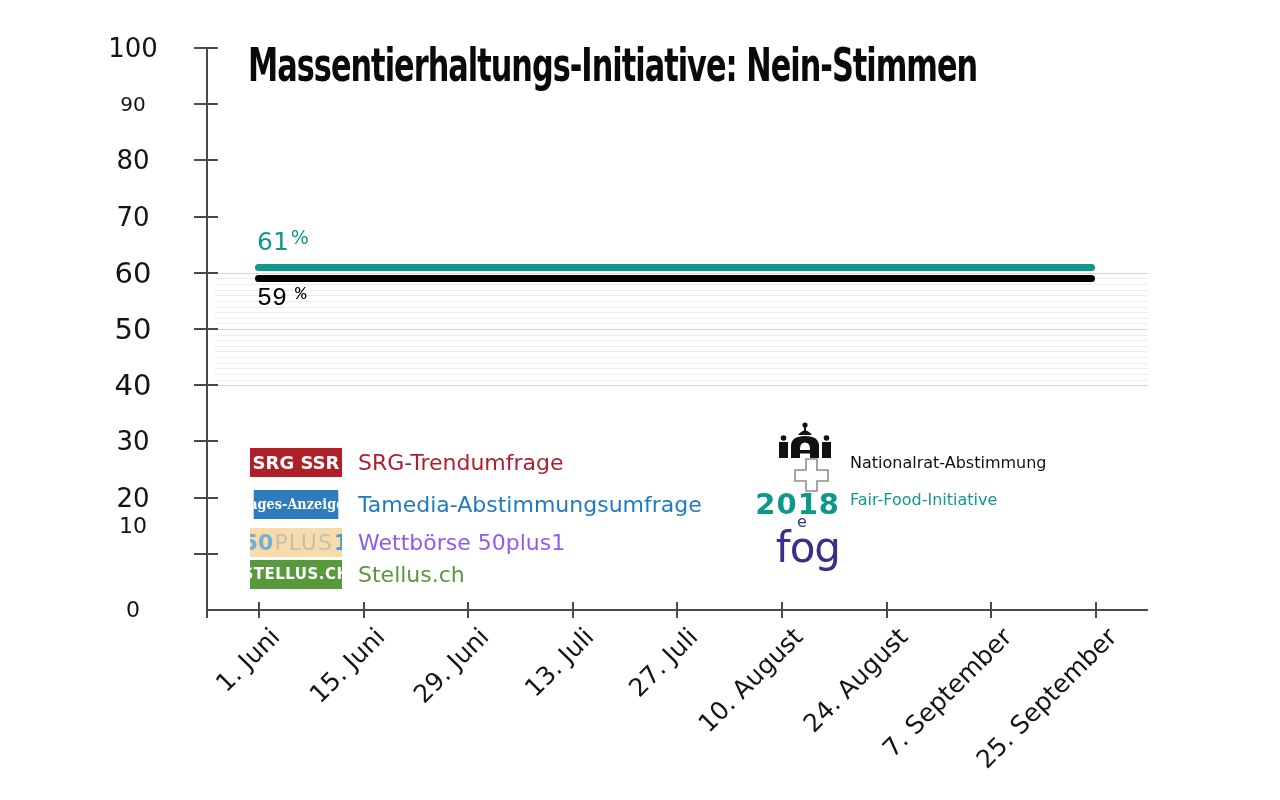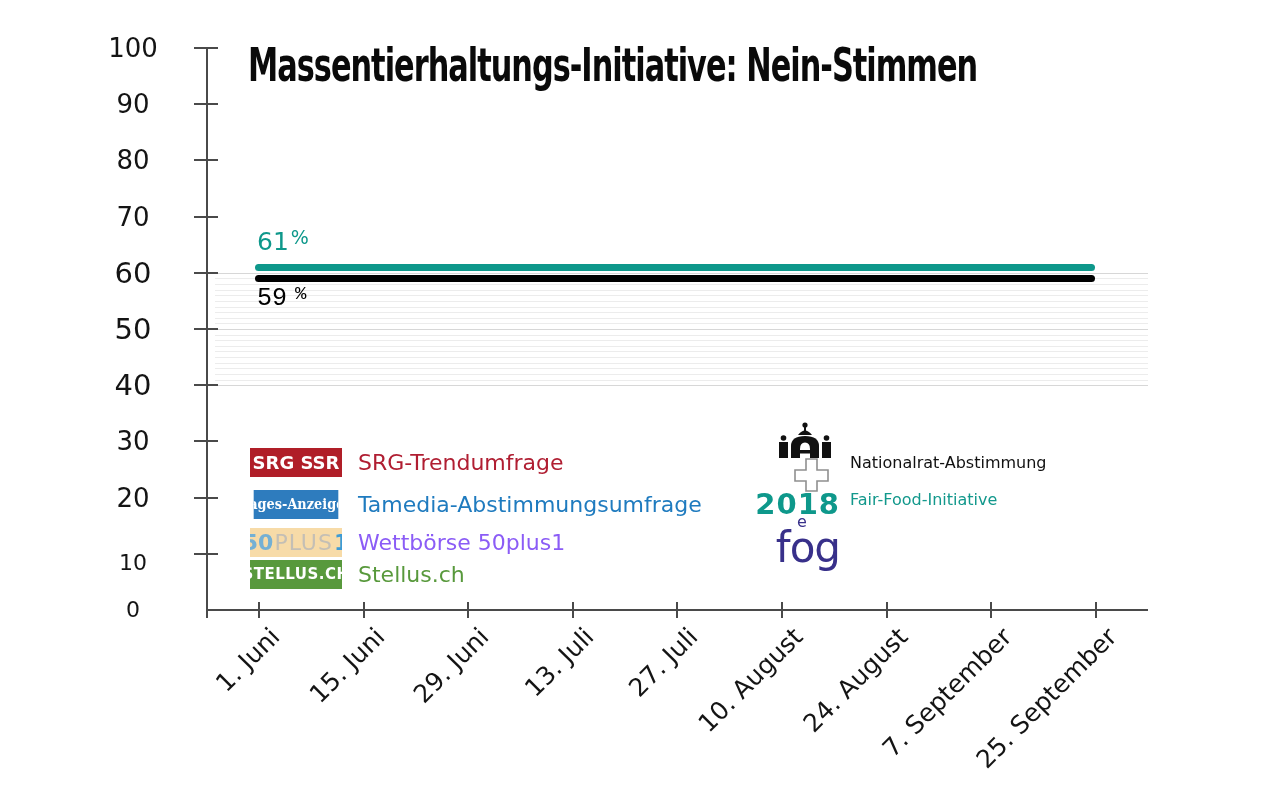--- a/index.html
+++ b/index.html
@@ -75,37 +75,37 @@
       <div class="gridline" style="left: 215px; top: 300.9px; width: 933px; background: rgb(236, 236, 236);"></div>
       <div class="gridline" style="left: 215px; top: 295.28px; width: 933px; background: rgb(236, 236, 236);"></div>
       <div class="gridline" style="left: 215px; top: 289.66px; width: 933px; background: rgb(236, 236, 236);"></div>
       <div class="gridline" style="left: 215px; top: 284.04px; width: 933px; background: rgb(236, 236, 236);"></div>
       <div class="gridline" style="left: 215px; top: 278.42px; width: 933px; background: rgb(236, 236, 236);"></div>
       <div class="gridline" style="left: 215px; top: 272.8px; width: 933px; background: rgb(215, 215, 215);"></div>
       <div class="axisline" style="left: 206px; top: 47px; width: 2px; height: 571px;"></div>
       <div class="axisline" style="left: 206px; top: 609px; width: 942px; height: 2px;"></div>
       <div class="ylabel" style="left: 78px; top: 595px; font-size: 22px;">0</div>
       <div class="tickmark" style="left: 194px; top: 552.8px; width: 24px; height: 2px;"></div>
-      <div class="ylabel" style="left: 78px; top: 548px; font-size: 22px;">10</div>
+      <div class="ylabel" style="left: 78px; top: 511px; font-size: 22px;">10</div>
       <div class="tickmark" style="left: 194px; top: 496.6px; width: 24px; height: 2px;"></div>
       <div class="ylabel" style="left: 78px; top: 482.6px; font-size: 26px;">20</div>
       <div class="tickmark" style="left: 194px; top: 440.4px; width: 24px; height: 2px;"></div>
       <div class="ylabel" style="left: 78px; top: 426.4px; font-size: 26px;">30</div>
       <div class="tickmark" style="left: 194px; top: 384.2px; width: 24px; height: 2px;"></div>
       <div class="ylabel" style="left: 78px; top: 370.2px; font-size: 29px;">40</div>
       <div class="tickmark" style="left: 194px; top: 328px; width: 24px; height: 2px;"></div>
       <div class="ylabel" style="left: 78px; top: 314px; font-size: 29px;">50</div>
       <div class="tickmark" style="left: 194px; top: 271.8px; width: 24px; height: 2px;"></div>
       <div class="ylabel" style="left: 78px; top: 257.8px; font-size: 29px;">60</div>
       <div class="tickmark" style="left: 194px; top: 215.6px; width: 24px; height: 2px;"></div>
       <div class="ylabel" style="left: 78px; top: 201.6px; font-size: 26px;">70</div>
       <div class="tickmark" style="left: 194px; top: 159.4px; width: 24px; height: 2px;"></div>
       <div class="ylabel" style="left: 78px; top: 145.4px; font-size: 26px;">80</div>
       <div class="tickmark" style="left: 194px; top: 103.2px; width: 24px; height: 2px;"></div>
-      <div class="ylabel" style="left: 78px; top: 89.2px; font-size: 26px;">90</div>
+      <div class="ylabel" style="left: 78px; top: 89.2px; font-size: 20px;">90</div>
       <div class="tickmark" style="left: 194px; top: 47px; width: 24px; height: 2px;"></div>
       <div class="ylabel" style="left: 78px; top: 33px; font-size: 26px;">100</div>
       <div class="tickmark" style="left: 258px; top: 602px; width: 2px; height: 16px;"></div>
       <div class="xlabel" style="left: 35px; top: 622px;">1. Juni</div>
       <div class="tickmark" style="left: 362.6px; top: 602px; width: 2px; height: 16px;"></div>
       <div class="xlabel" style="left: 139.6px; top: 622px;">15. Juni</div>
       <div class="tickmark" style="left: 467.2px; top: 602px; width: 2px; height: 16px;"></div>
       <div class="xlabel" style="left: 244.2px; top: 622px;">29. Juni</div>
       <div class="tickmark" style="left: 571.8px; top: 602px; width: 2px; height: 16px;"></div>
       <div class="xlabel" style="left: 348.8px; top: 622px;">13. Juli</div>

